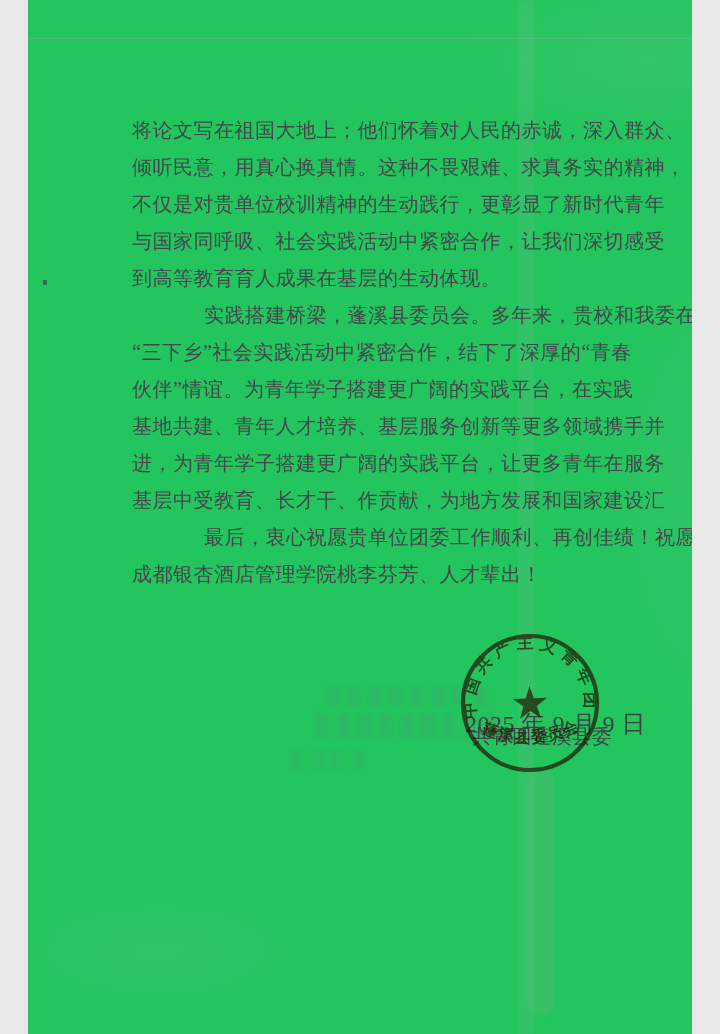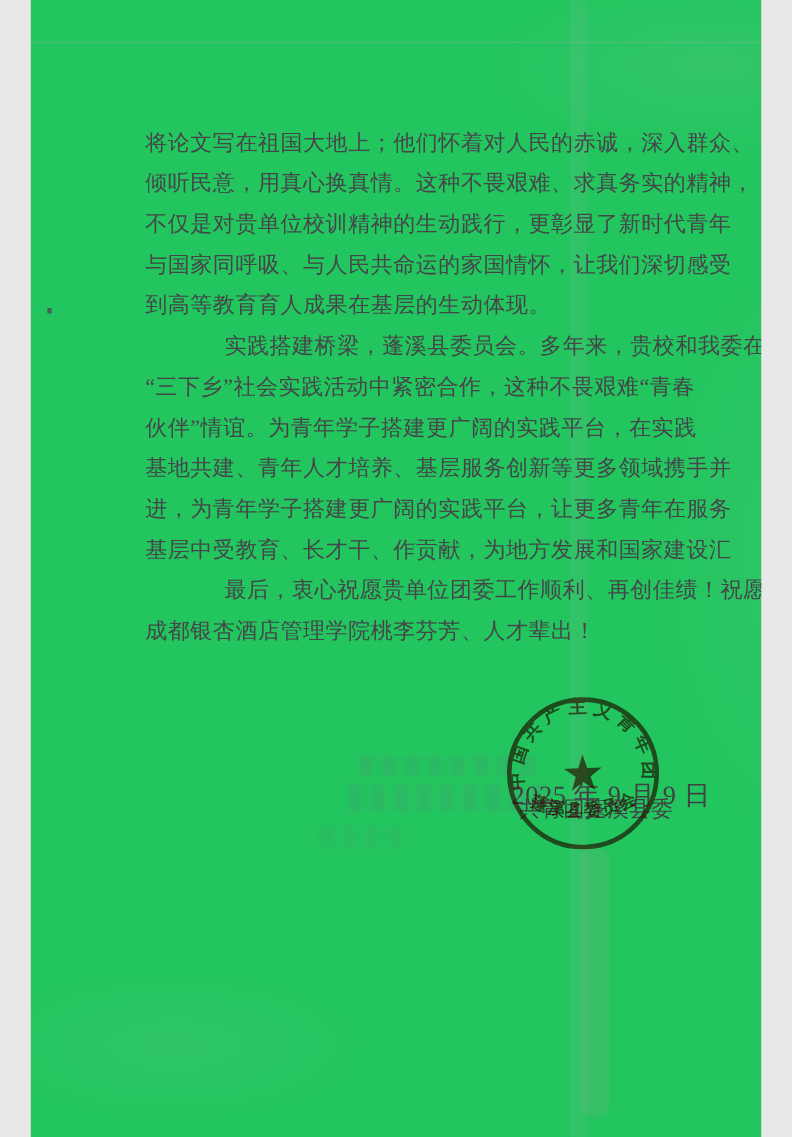--- a/index.html
+++ b/index.html
@@ -83,24 +83,24 @@
 
   <div class="scanline-h"></div>
   <div class="vstreak"></div>
   <div class="vstreak-pink"></div>
   <div class="speck"></div>
 
   <div class="body-text">
     <div class="line">将论文写在祖国大地上；他们怀着对人民的赤诚，深入群众、</div>
     <div class="line">倾听民意，用真心换真情。这种不畏艰难、求真务实的精神，</div>
     <div class="line">不仅是对贵单位校训精神的生动践行，更彰显了新时代青年</div>
-    <div class="line">与国家同呼吸、与人民共命运的家国情怀，让我们深切感受</div>
+    <div class="line">与国家同呼吸、社会实践活动中紧密合作，让我们深切感受</div>
     <div class="line">到高等教育育人成果在基层的生动体现。</div>
     <div class="line indent">实践搭建桥梁，蓬溪县委员会。多年来，贵校和我委在</div>
-    <div class="line">“三下乡”社会实践活动中紧密合作，这种不畏艰难“青春</div>
+    <div class="line">“三下乡”社会实践活动中紧密合作，结下了深厚的“青春</div>
     <div class="line">伙伴”情谊。为青年学子搭建更广阔的实践平台，在实践</div>
     <div class="line">基地共建、青年人才培养、基层服务创新等更多领域携手并</div>
     <div class="line">进，为青年学子搭建更广阔的实践平台，让更多青年在服务</div>
     <div class="line">基层中受教育、长才干、作贡献，为地方发展和国家建设汇</div>
     <div class="line indent">最后，衷心祝愿贵单位团委工作顺利、再创佳绩！祝愿</div>
     <div class="line">成都银杏酒店管理学院桃李芬芳、人才辈出！</div>
   </div>
 
   <div class="bleed bleed-a"></div>
   <div class="bleed bleed-b"></div>

